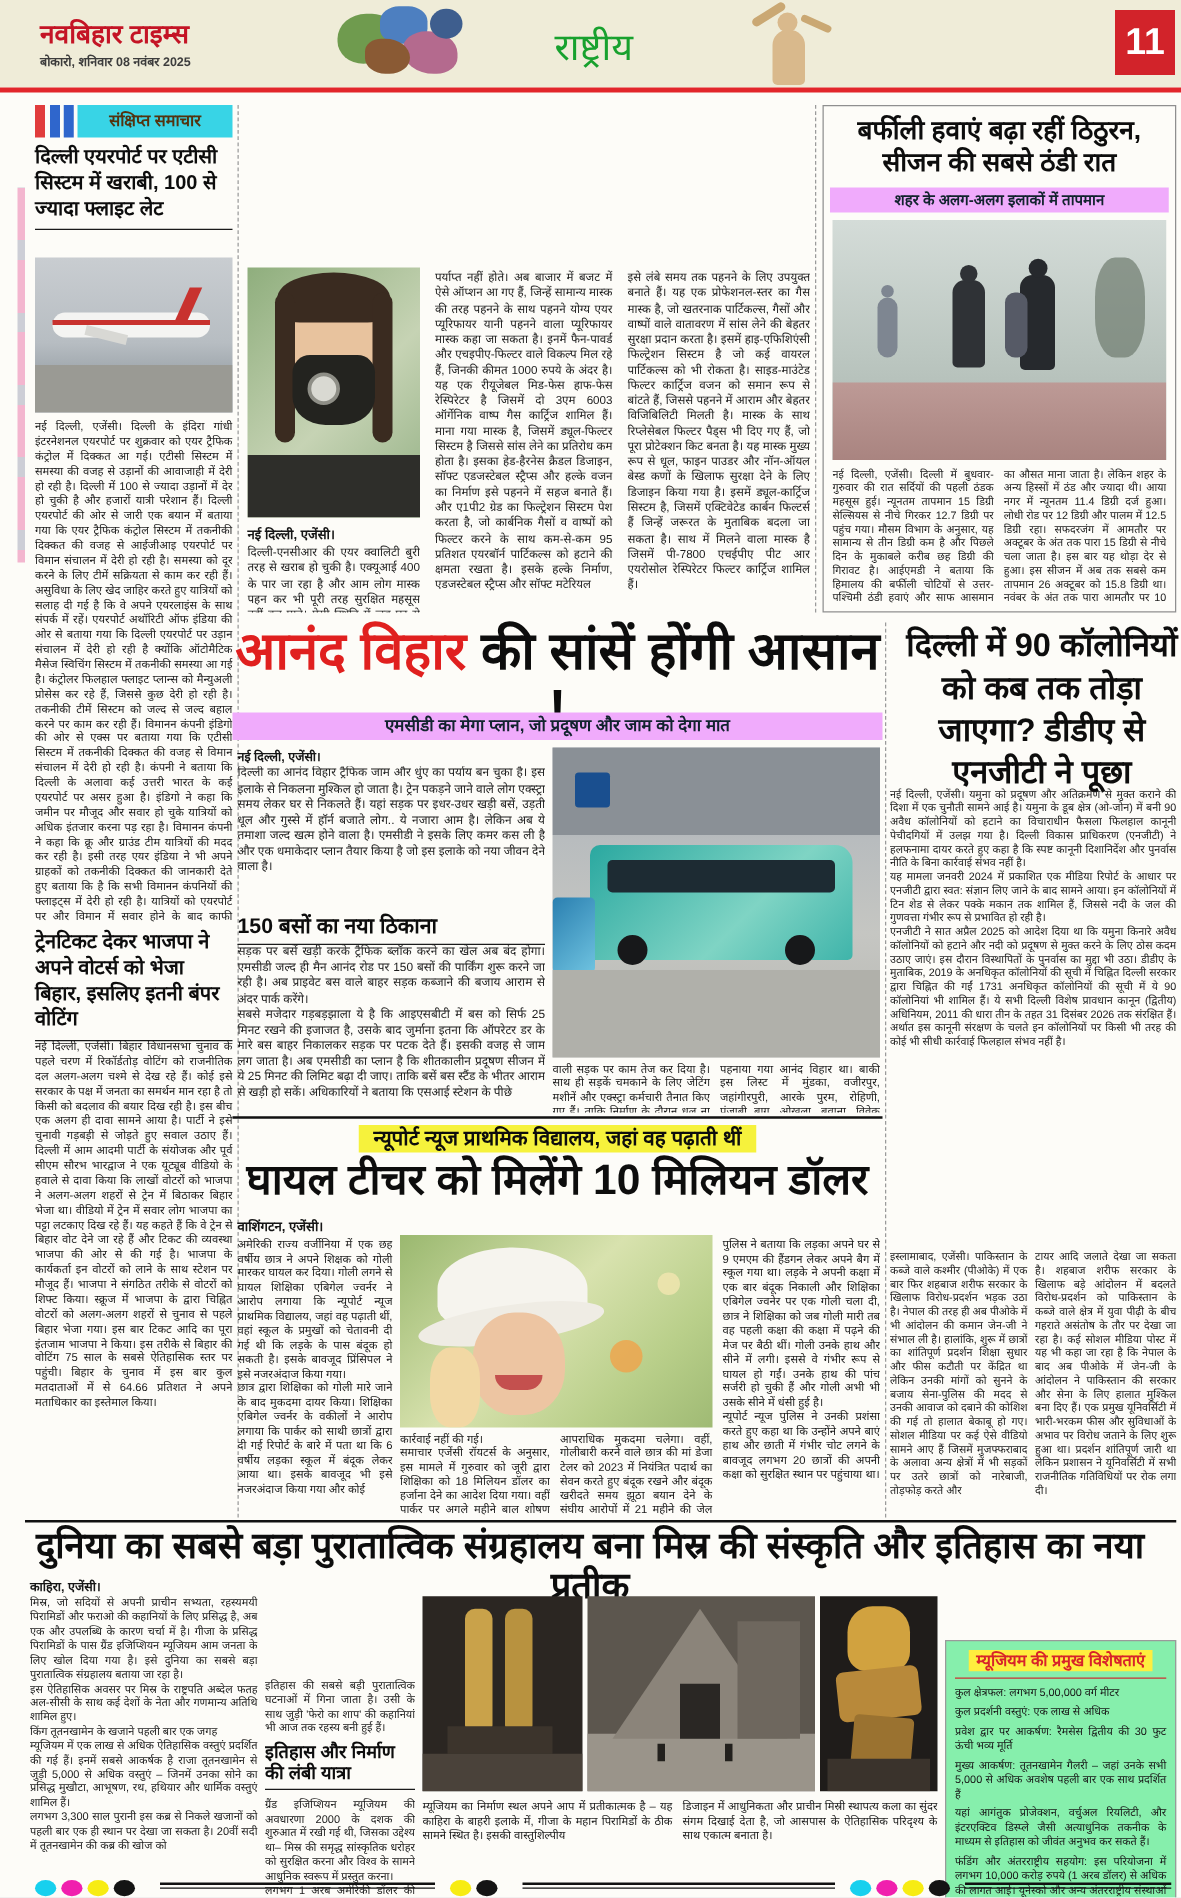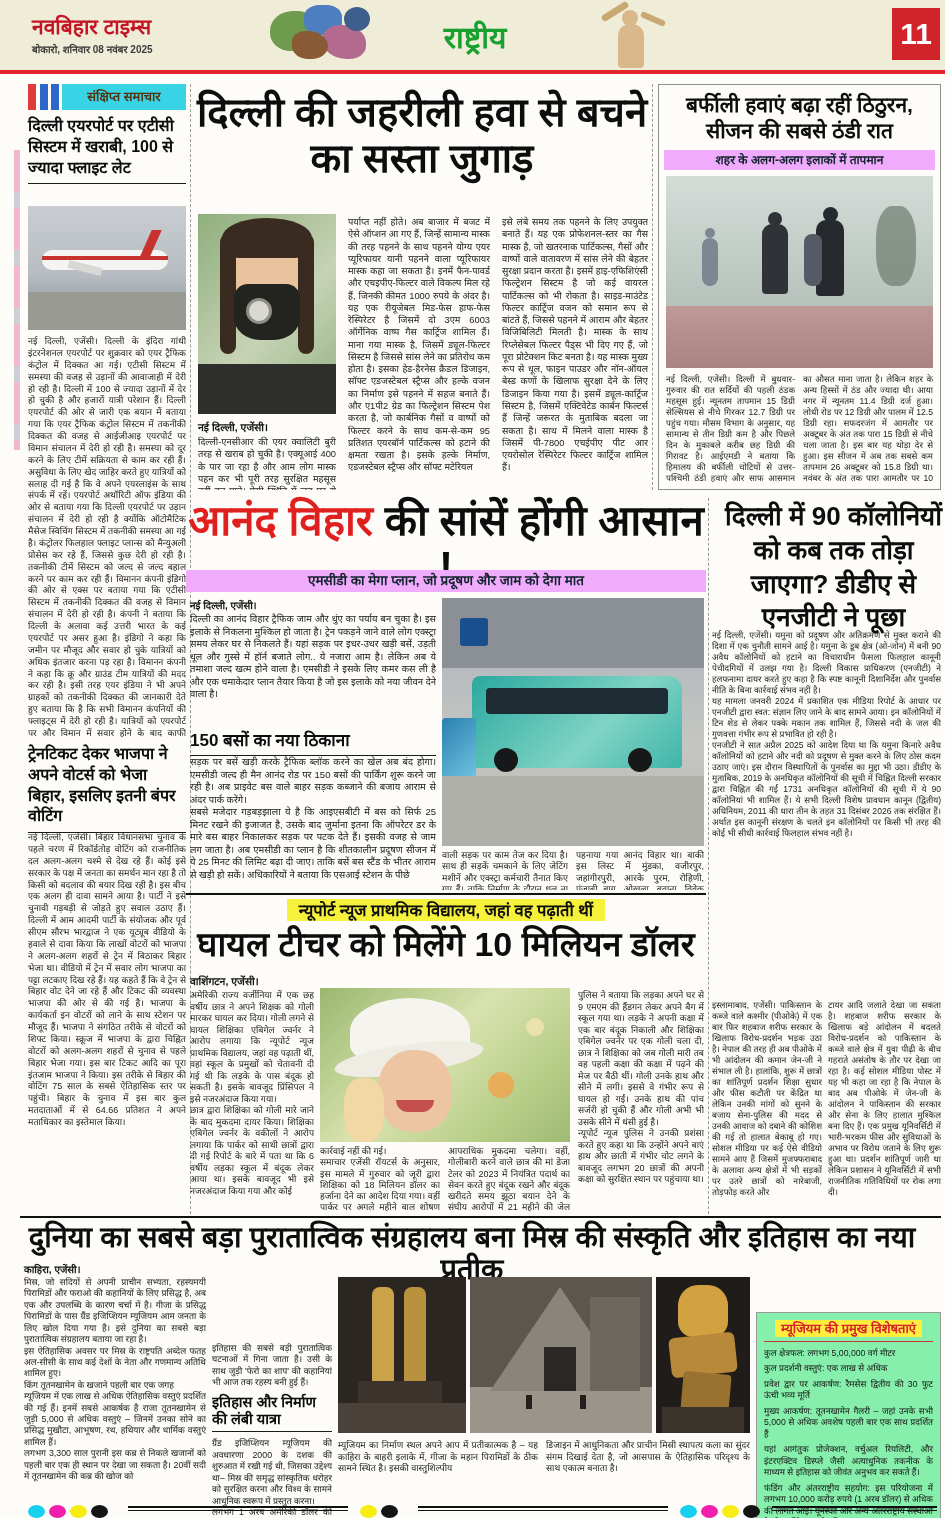--- a/index.html
+++ b/index.html
@@ -35,21 +35,21 @@
   <div class="abs" style="left:32px;top:12px;font-size:21px;font-weight:800;color:#c41425;">नवबिहार टाइम्स</div>
   <div class="abs" style="left:32px;top:42px;font-size:10px;font-weight:700;color:#3c3c3c;">बोकारो, शनिवार 08 नवंबर 2025</div>
 
   <div class="abs" style="left:252px;top:3px;width:135px;height:64px;">
     <div class="abs" style="position:absolute;left:18px;top:8px;width:46px;height:40px;background:#6f9b4e;border-radius:50% 40% 55% 45%;"></div>
     <div class="abs" style="position:absolute;left:52px;top:2px;width:38px;height:30px;background:#4d7fc0;border-radius:40%;"></div>
     <div class="abs" style="position:absolute;left:70px;top:22px;width:44px;height:34px;background:#b46a8e;border-radius:45% 55% 40% 60%;"></div>
     <div class="abs" style="position:absolute;left:40px;top:28px;width:36px;height:28px;background:#8a5a34;border-radius:40% 60% 50% 50%;"></div>
     <div class="abs" style="position:absolute;left:92px;top:4px;width:26px;height:24px;background:#3e5e8e;border-radius:50%;"></div>
   </div>
-  <div class="abs ctr" style="left:400px;top:16px;width:150px;font-size:30px;font-weight:700;color:#18a12e;">राष्ट्रीय</div>
+  <div class="abs ctr" style="left:400px;top:16px;width:150px;font-size:30px;font-weight:400;color:#18a12e;">राष्ट्रीय</div>
 
   <div class="abs" style="left:588px;top:2px;width:86px;height:66px;">
     <div style="position:absolute;left:30px;top:22px;width:26px;height:44px;background:#d9b98c;border-radius:12px 12px 4px 4px;"></div>
     <div style="position:absolute;left:34px;top:8px;width:16px;height:16px;background:#d9b98c;border-radius:50%;"></div>
     <div style="position:absolute;left:12px;top:6px;width:30px;height:7px;background:#caa873;border-radius:4px;transform:rotate(-32deg);"></div>
     <div style="position:absolute;left:52px;top:14px;width:26px;height:6px;background:#caa873;border-radius:4px;transform:rotate(24deg);"></div>
   </div>
   <div class="abs ctr" style="left:892px;top:8px;width:48px;height:52px;background:#d2232a;">
     <span style="color:#fff;font-size:30px;font-weight:800;line-height:52px;">11</span>
   </div>
@@ -71,21 +71,20 @@
     <div style="left:40px;top:58px;width:34px;height:8px;background:#d8d8d4;transform:rotate(14deg);"></div>
     <div style="left:0;top:86px;width:158px;height:38px;background:#9a9a94;"></div>
   </div>
   <div class="abs just body-txt clip" style="left:28px;top:336px;width:158px;height:402px;font-size:9px;">नई दिल्ली, एजेंसी। दिल्ली के इंदिरा गांधी इंटरनेशनल एयरपोर्ट पर शुक्रवार को एयर ट्रैफिक कंट्रोल में दिक्कत आ गई। एटीसी सिस्टम में समस्या की वजह से उड़ानों की आवाजाही में देरी हो रही है। दिल्ली में 100 से ज्यादा उड़ानों में देर हो चुकी है और हजारों यात्री परेशान हैं। दिल्ली एयरपोर्ट की ओर से जारी एक बयान में बताया गया कि एयर ट्रैफिक कंट्रोल सिस्टम में तकनीकी दिक्कत की वजह से आईजीआइ एयरपोर्ट पर विमान संचालन में देरी हो रही है। समस्या को दूर करने के लिए टीमें सक्रियता से काम कर रही हैं। असुविधा के लिए खेद जाहिर करते हुए यात्रियों को सलाह दी गई है कि वे अपने एयरलाइंस के साथ संपर्क में रहें। एयरपोर्ट अथॉरिटी ऑफ इंडिया की ओर से बताया गया कि दिल्ली एयरपोर्ट पर उड़ान संचालन में देरी हो रही है क्योंकि ऑटोमैटिक मैसेज स्विचिंग सिस्टम में तकनीकी समस्या आ गई है। कंट्रोलर फिलहाल फ्लाइट प्लान्स को मैन्युअली प्रोसेस कर रहे हैं, जिससे कुछ देरी हो रही है। तकनीकी टीमें सिस्टम को जल्द से जल्द बहाल करने पर काम कर रही हैं। विमानन कंपनी इंडिगो की ओर से एक्स पर बताया गया कि एटीसी सिस्टम में तकनीकी दिक्कत की वजह से विमान संचालन में देरी हो रही है। कंपनी ने बताया कि दिल्ली के अलावा कई उत्तरी भारत के कई एयरपोर्ट पर असर हुआ है। इंडिगो ने कहा कि जमीन पर मौजूद और सवार हो चुके यात्रियों को अधिक इंतजार करना पड़ रहा है। विमानन कंपनी ने कहा कि क्रू और ग्राउंड टीम यात्रियों की मदद कर रही है। इसी तरह एयर इंडिया ने भी अपने ग्राहकों को तकनीकी दिक्कत की जानकारी देते हुए बताया कि है कि सभी विमानन कंपनियों की फ्लाइट्स में देरी हो रही है। यात्रियों को एयरपोर्ट पर और विमान में सवार होने के बाद काफी इंतजार करना पड़ रहा है। कंपनी ने यात्रियों को सलाह दी है कि घर से निकलने से पहले फ्लाइट का स्टेट्स चेक कर लें।</div>
 
   <div class="abs hd underhead" style="left:28px;top:744px;width:158px;font-size:16px;line-height:1.3;">ट्रेनटिकट देकर भाजपा ने अपने वोटर्स को भेजा बिहार, इसलिए इतनी बंपर वोटिंग</div>
   <div class="abs just body-txt clip" style="left:28px;top:832px;width:158px;height:380px;font-size:9px;">नई दिल्ली, एजेंसी। बिहार विधानसभा चुनाव के पहले चरण में रिकॉर्डतोड़ वोटिंग को राजनीतिक दल अलग-अलग चश्मे से देख रहे हैं। कोई इसे सरकार के पक्ष में जनता का समर्थन मान रहा है तो किसी को बदलाव की बयार दिख रही है। इस बीच एक अलग ही दावा सामने आया है। पार्टी ने इसे चुनावी गड़बड़ी से जोड़ते हुए सवाल उठाए हैं। दिल्ली में आम आदमी पार्टी के संयोजक और पूर्व सीएम सौरभ भारद्वाज ने एक यूट्यूब वीडियो के हवाले से दावा किया कि लाखों वोटरों को भाजपा ने अलग-अलग शहरों से ट्रेन में बिठाकर बिहार भेजा था। वीडियो में ट्रेन में सवार लोग भाजपा का पट्टा लटकाए दिख रहे हैं। यह कहते हैं कि वे ट्रेन से बिहार वोट देने जा रहे हैं और टिकट की व्यवस्था भाजपा की ओर से की गई है। भाजपा के कार्यकर्ता इन वोटरों को लाने के साथ स्टेशन पर मौजूद हैं। भाजपा ने संगठित तरीके से वोटरों को शिफ्ट किया। स्क्रूज में भाजपा के द्वारा चिह्नित वोटरों को अलग-अलग शहरों से चुनाव से पहले बिहार भेजा गया। इस बार टिकट आदि का पूरा इंतजाम भाजपा ने किया। इस तरीके से बिहार की वोटिंग 75 साल के सबसे ऐतिहासिक स्तर पर पहुंची। बिहार के चुनाव में इस बार कुल मतदाताओं में से 64.66 प्रतिशत ने अपने मताधिकार का इस्तेमाल किया।</div>
 
   <div class="abs vdash" style="left:190px;top:84px;height:1130px;"></div>
 
-  <div class="abs ctr hd" style="left:196px;top:90px;width:452px;font-size:40px;line-height:1.14;">दिल्ली की जहरीली हवा से बचने का सस्ता जुगाड़</div>
   <div class="abs photo" style="left:198px;top:214px;width:138px;height:200px;background:linear-gradient(135deg,#8fae7d,#c6d3b4 55%,#93b084);">
     <div style="left:34px;top:18px;width:70px;height:96px;background:#e8c39e;border-radius:46% 46% 42% 42%;"></div>
     <div style="left:24px;top:4px;width:90px;height:40px;background:#3a2b20;border-radius:50% 50% 20% 20%;"></div>
     <div style="left:22px;top:20px;width:16px;height:120px;background:#3a2b20;border-radius:8px;"></div>
     <div style="left:100px;top:20px;width:16px;height:120px;background:#3a2b20;border-radius:8px;"></div>
     <div style="left:36px;top:70px;width:66px;height:56px;background:#23231f;border-radius:14px 14px 40% 40%;"></div>
     <div style="left:48px;top:84px;width:26px;height:26px;background:#d9d9d2;border-radius:50%;border:3px solid #8e8e86;"></div>
     <div style="left:0;top:150px;width:138px;height:50px;background:#2e2e2a;"></div>
   </div>
   <div class="abs byline" style="left:198px;top:420px;width:138px;">नई दिल्ली, एजेंसी।</div>

